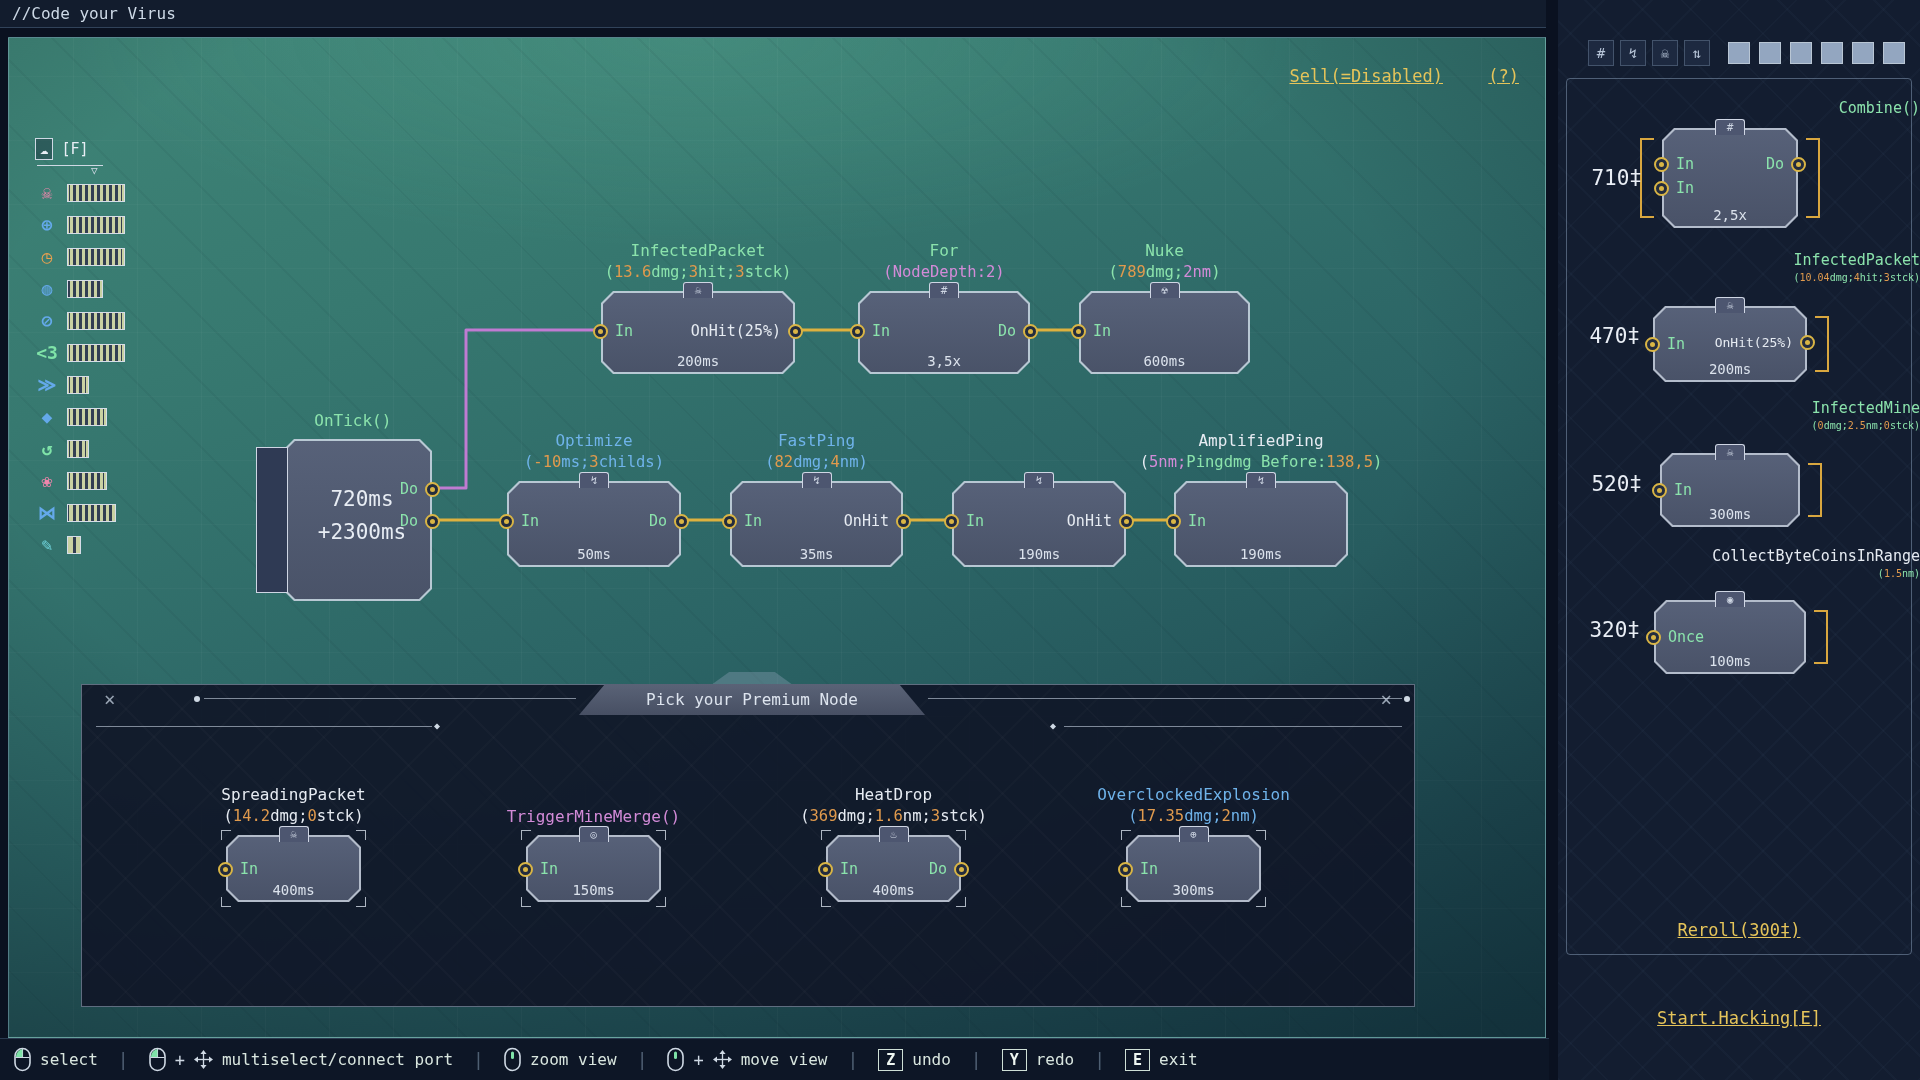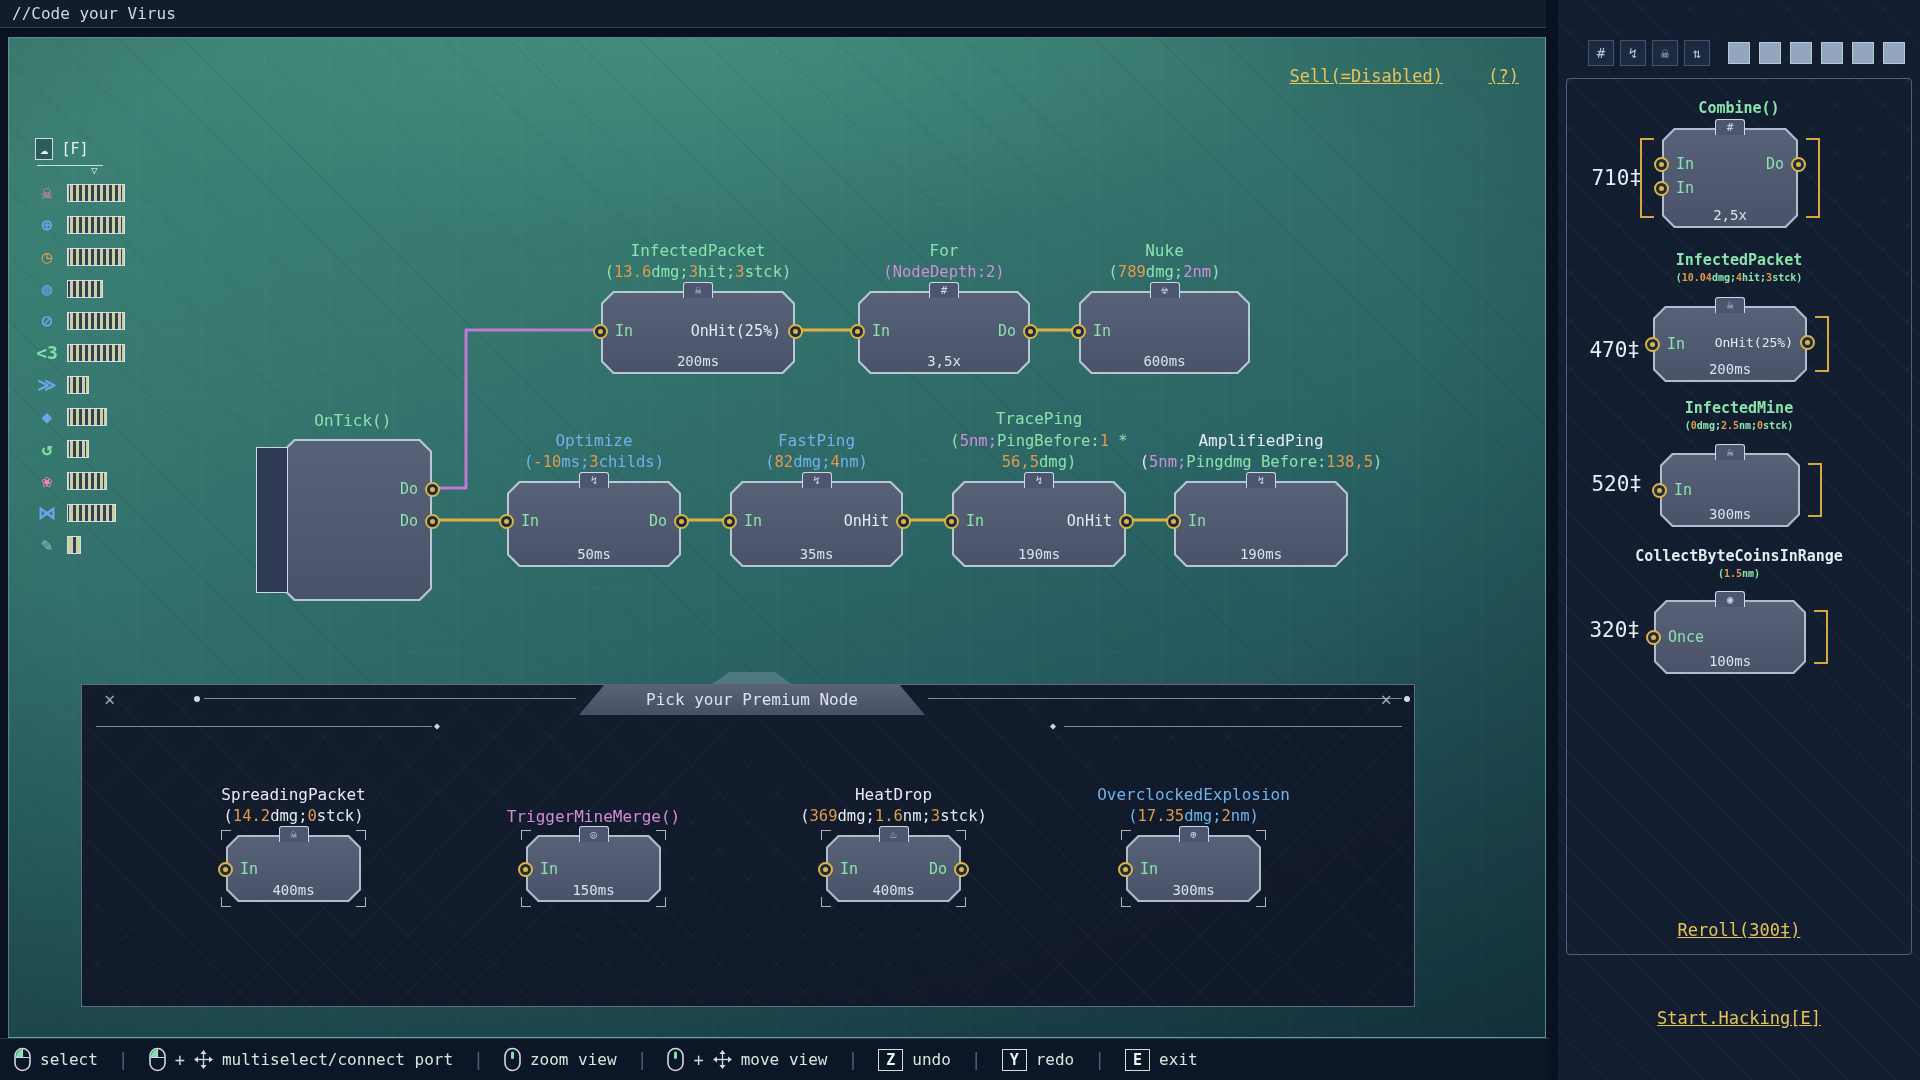--- a/index.html
+++ b/index.html
@@ -104,21 +104,21 @@
   .sidebar::before{content:"";position:absolute;inset:0;pointer-events:none;
     background:repeating-linear-gradient(45deg, rgba(120,160,200,0.035) 0 2px, transparent 2px 34px),
                repeating-linear-gradient(-45deg, rgba(120,160,200,0.03) 0 2px, transparent 2px 34px);}
   .slotrow{position:absolute;left:30px;top:40px;display:flex;align-items:center;gap:6px;z-index:3;}
   .slot-icon{width:24px;height:24px;background:#1d2940;border:1px solid #43536b;color:#b7c5d8;
     display:inline-flex;align-items:center;justify-content:center;font-size:14px;}
   .slot-empties{display:inline-flex;gap:9px;margin-left:12px;}
   .slot-empty{width:20px;height:20px;background:#93a6c0;border:1px solid #b9c6d4;display:inline-block;}
   .shop-panel{position:absolute;left:8px;top:78px;width:346px;height:877px;border:1px solid rgba(120,140,165,0.6);
     border-radius:4px;box-sizing:border-box;z-index:2;}
-  .stitle{position:absolute;left:0;right:0;text-align:center;font-size:15px;line-height:1.4;z-index:4;font-weight:bold;}
+  .stitle{position:absolute;left:0;right:0;text-align:right;font-size:15px;line-height:1.4;z-index:4;}
   .stitle .s{font-size:10px;}
   .price{position:absolute;width:72px;text-align:right;color:#e9eef5;font-size:21px;z-index:4;}
   .lbrk,.rbrk{position:absolute;top:10px;bottom:10px;width:12px;border:2px solid #d9a73f;z-index:2;}
   .lbrk{left:-22px;border-right:none;}
   .rbrk{right:-22px;border-left:none;}
   .shop-link{position:absolute;left:0;right:0;text-align:center;z-index:4;}
 
   
   .statusbar{position:absolute;left:0;top:1038px;width:1549px;height:42px;background:#0d1626;
     border-top:1px solid #2a3a50;display:flex;align-items:center;box-sizing:border-box;
@@ -220,20 +220,24 @@
     </svg>
 
     <div class="gnode" style="left:247px;top:401px;width:176px;height:162px;">
       <div class="gtitle" style="left:55%;">
           <div class="t tc-g">OnTick()</div>
         </div>
       <div class="slab"></div>
       <div class="nshape" style="left:26px;">
           <div class="inner"></div>
         </div>
+      <div class="ontick-text">
+        <div>720ms</div>
+        <div>+2300ms</div>
+      </div>
       <div class="gport pr" style="top:41px;">
         <span class="plbl c-g">Do</span>
           <span class="ring"></span>
       </div>
       <div class="gport pr" style="top:73px;">
         <span class="plbl c-g">Do</span>
           <span class="ring"></span>
       </div>
     </div>
 
@@ -331,25 +335,20 @@
           <span class="ring"></span>
       </div>
       <div class="gbottom">35ms</div>
     </div>
 
     <div class="gnode" style="left:943px;top:443px;width:174px;height:86px;">
       <div class="nshape">
           <div class="inner"></div>
         </div>
       <div class="gicon">↯</div>
-      <div class="gtitle">
-        <div class="t tc-g">TracePing</div>
-        <div class="s"><span style="color: rgb(139, 227, 172);">(</span><span style="color: rgb(211, 139, 216);">5nm;</span><span style="color: rgb(139, 227, 172);">PingBefore:</span><span style="color: rgb(224, 154, 77);">1</span><span style="color: rgb(139, 227, 172);"> *</span></div>
-        <div class="s"><span style="color: rgb(224, 154, 77);">56,5</span><span style="color: rgb(139, 227, 172);">dmg)</span></div>
-      </div>
       <div class="gport pl" style="top:31px;">
         <span class="ring"></span>
           <span class="plbl c-g">In</span>
       </div>
       <div class="gport pr" style="top:31px;">
         <span class="plbl c-w">OnHit</span>
           <span class="ring"></span>
       </div>
       <div class="gbottom">190ms</div>
     </div>
@@ -509,21 +508,21 @@
         <span class="plbl c-g">Do</span>
           <span class="ring"></span>
       </div>
       <div class="gbottom">2,5x</div>
     </div>
 
     <div class="stitle" style="top:250px;">
       <div class="t tc-g">InfectedPacket</div>
       <div class="s"><span style="color: rgb(139, 227, 172);">(</span><span style="color: rgb(224, 154, 77);">10.04</span><span style="color: rgb(139, 227, 172);">dmg;</span><span style="color: rgb(224, 154, 77);">4</span><span style="color: rgb(139, 227, 172);">hit;</span><span style="color: rgb(224, 154, 77);">3</span><span style="color: rgb(139, 227, 172);">stck)</span></div>
     </div>
-    <div class="price" style="left:10px;top:324px;margin-top:14px;">470‡</div>
+    <div class="price" style="left:10px;top:324px;">470‡</div>
     <div class="gnode" style="left:95px;top:306px;width:154px;height:76px;">
       <div class="rbrk"></div>
       <div class="nshape">
           <div class="inner"></div>
         </div>
       <div class="gicon">☠</div>
       <div class="gport pl" style="top:29px;">
         <span class="ring"></span>
           <span class="plbl c-g">In</span>
       </div>

